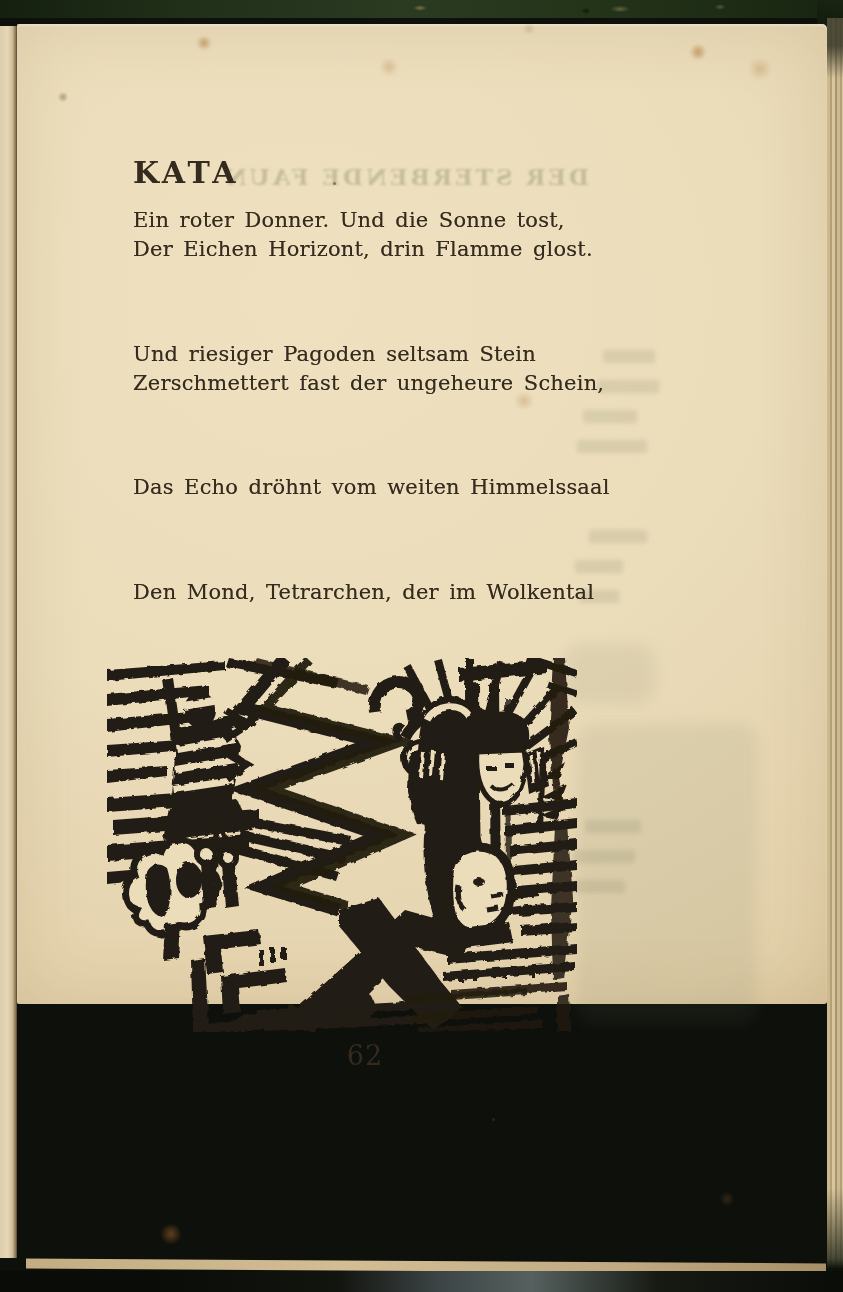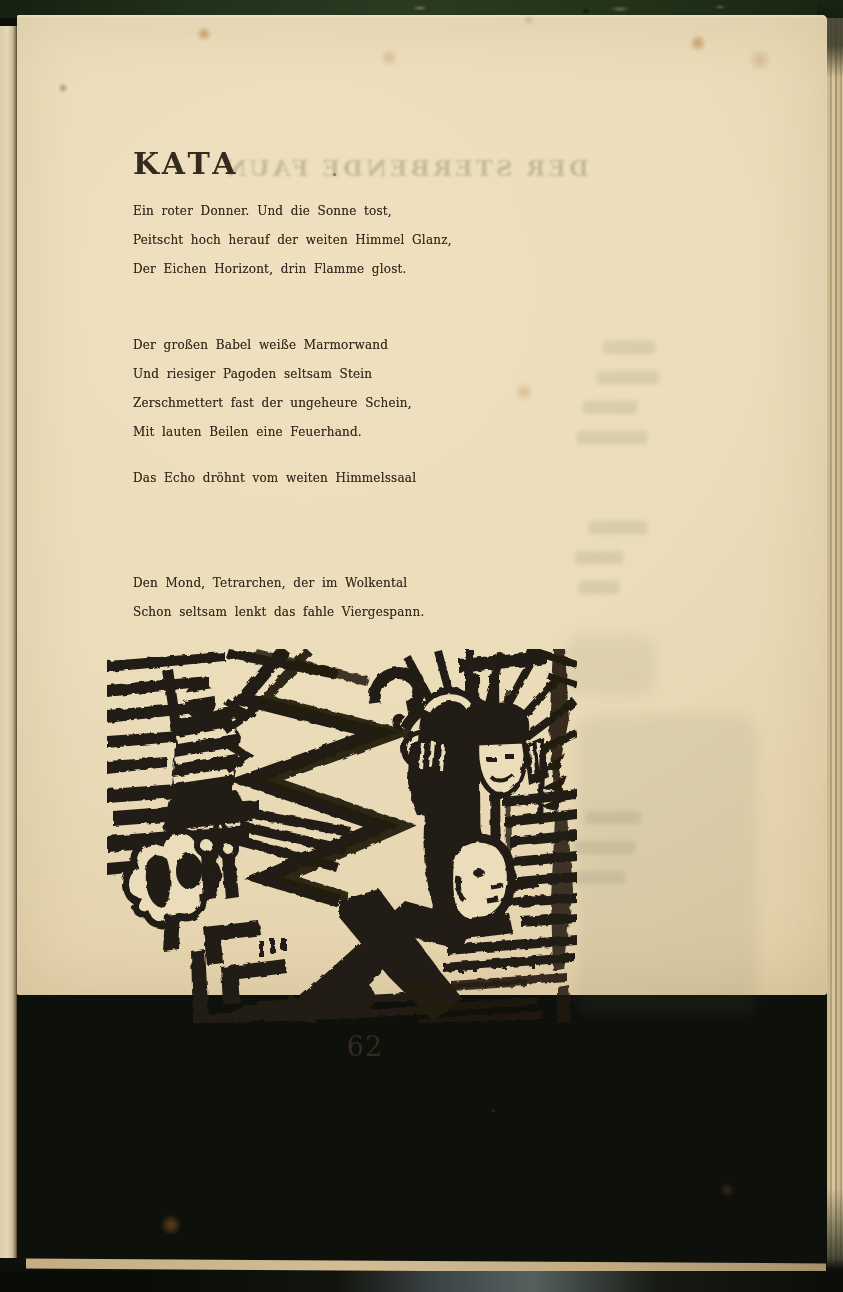--- a/index.html
+++ b/index.html
@@ -27,40 +27,40 @@
       linear-gradient(180deg,#3a3a2add 0 28px, transparent 60px),
       linear-gradient(180deg,transparent 1170px, #242a1ccc 1240px, #12150e),
       repeating-linear-gradient(90deg,#cdb98f 0 3px,#b3a077 3px 5px,#d8c69e 5px 8px,#a79372 8px 10px);}
   .cover-corner-tr{position:absolute;right:0;top:0;width:26px;height:42px;background:linear-gradient(200deg,#1a2613,#0e140a)}
   
   .page-bottom-edge{position:absolute;left:26px;top:1261px;width:800px;height:10px;
     background:linear-gradient(90deg,#c4ad83,#d2bd94 40%,#c0a980 75%,#a78f68);transform:skewY(0.35deg)}
   .cover-bottom{position:absolute;left:0;top:1271px;width:843px;height:21px;
     background:linear-gradient(90deg,#0a0c08 0 18%,#12140e 40%,#3c4445 52%,#56615f 63%,#171a13 78%,#0a0c08 100%)}
   
-  .page{position:absolute;left:17px;top:15px;width:810px;height:980px;border-radius:2px 5px 3px 2px;
+  .page{position:absolute;left:17px;top:24px;width:810px;height:980px;border-radius:2px 5px 3px 2px;
     background:radial-gradient(120% 90% at 35% 28%, #efe1c0 0%, #ebdcba 48%, #e3d1ab 88%, #dcc89f 100%);
     box-shadow:inset 0 0 70px rgba(122,92,44,.14), inset 0 2px 2px rgba(255,250,235,.5);}
   
   .fox{position:absolute;border-radius:50%;filter:blur(1.2px);pointer-events:none;
     background:radial-gradient(circle,rgba(167,108,42,.55) 0%,rgba(167,108,42,.22) 45%,rgba(167,108,42,0) 72%)}
   .fox.faint{background:radial-gradient(circle,rgba(160,110,50,.28) 0%,rgba(160,110,50,0) 70%)}
   .fox.gray{background:radial-gradient(circle,rgba(90,88,78,.45) 0%,rgba(90,88,78,0) 70%);filter:blur(.4px)}
   .fleck{position:absolute;width:3px;height:3px;border-radius:50%;background:rgba(60,50,38,.6)}
   
   .ghost-title{position:absolute;left:236px;top:139px;width:336px;
     transform:scaleX(-1);color:rgba(116,122,92,.34);filter:blur(1.1px);
     font-weight:bold;font-size:23px;letter-spacing:3px;white-space:nowrap}
   .ghost-line{position:absolute;height:13px;border-radius:3px;background:rgba(116,122,92,.17);filter:blur(2px)}
   .ghost-blob{position:absolute;border-radius:18px;background:rgba(110,118,88,.10);filter:blur(7px)}
   
   .poem-title{position:absolute;left:116px;top:134px;margin:0;color:var(--ink,#342a1e);
     font-size:30px;font-weight:bold;letter-spacing:4px;line-height:1}
   .stanza{position:absolute;left:116px;color:var(--ink,#342a1e)}
-  .ln{font-size:12px;line-height:29px;letter-spacing:.2px;word-spacing:3.5px;white-space:pre;
+  .ln{font-size:21px;line-height:29px;letter-spacing:.2px;word-spacing:3.5px;white-space:pre;
       text-shadow:0 0 .4px rgba(52,42,30,.55)}
   .page-number{position:absolute;left:116px;top:1016px;width:464px;text-align:center;
     color:var(--ink,#342a1e);font-size:27px;letter-spacing:1px}
   
   .woodcut{position:absolute;left:90px;top:634px;width:470px;height:374px}
   .woodcut .k{fill:var(--woodcut_ink,#221b12)}
   .woodcut .s{stroke:var(--woodcut_ink,#221b12);fill:none}
   .woodcut .p{fill:var(--paper,#ebdcba)}
   .woodcut .ps{stroke:var(--paper,#ebdcba);fill:none}
 </style>
@@ -100,35 +100,31 @@
     <div class="ghost-line" style="left:568px;top:796px;width:56px"></div>
     <div class="ghost-line" style="left:556px;top:826px;width:62px"></div>
     <div class="ghost-line" style="left:558px;top:856px;width:50px"></div>
     <div class="ghost-blob" style="left:548px;top:620px;width:90px;height:60px"></div>
     <div class="ghost-blob" style="left:560px;top:700px;width:180px;height:300px"></div>
 
     <h1 class="poem-title">KATA</h1>
 
     <div class="stanza" style="top:182px">
       <div class="ln">Ein roter Donner. Und die Sonne tost,</div>
-      <div class="ln">Peitscht hoch herauf der weiten Himmel Glanz,</div>
       <div class="ln">Der Eichen Horizont, drin Flamme glost.</div>
     </div>
     <div class="stanza" style="top:316px">
-      <div class="ln">Der großen Babel weiße Marmorwand</div>
       <div class="ln">Und riesiger Pagoden seltsam Stein</div>
       <div class="ln">Zerschmettert fast der ungeheure Schein,</div>
-      <div class="ln">Mit lauten Beilen eine Feuerhand.</div>
     </div>
     <div class="stanza" style="top:449px">
       <div class="ln">Das Echo dröhnt vom weiten Himmelssaal</div>
     </div>
     <div class="stanza" style="top:554px">
       <div class="ln">Den Mond, Tetrarchen, der im Wolkental</div>
-      <div class="ln">Schon seltsam lenkt das fahle Viergespann.</div>
     </div>
 
     <svg class="woodcut" viewBox="0 0 470 374" role="img">
       <title>Expressionist black woodcut: a kneeling dark figure raising an open hand under radiating sun rays, a jagged lightning zigzag, a seated striped figure at left, faces, a column, stairs and abstract stepped forms.</title>
       <defs>
         <filter id="rgh" x="-6%" y="-6%" width="112%" height="112%">
           <feTurbulence type="fractalNoise" baseFrequency="0.13" numOctaves="2" seed="7" result="n"></feTurbulence>
           <feDisplacementMap in="SourceGraphic" in2="n" scale="4"></feDisplacementMap>
         </filter>
       </defs>

